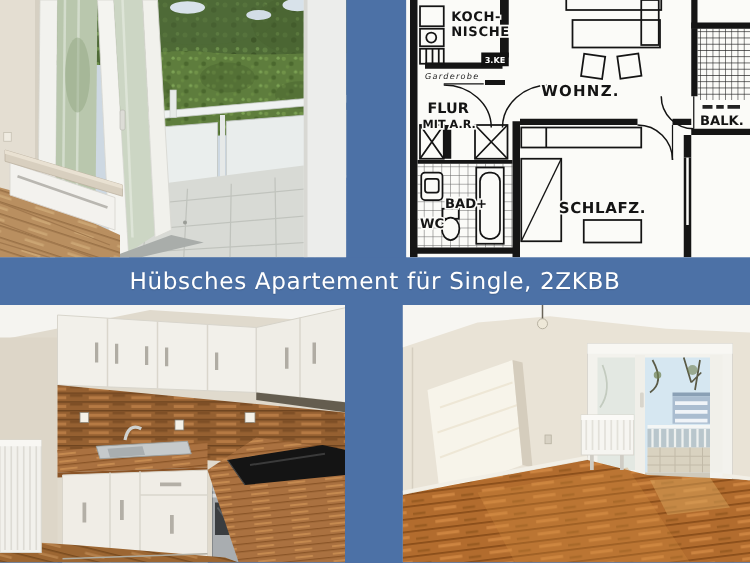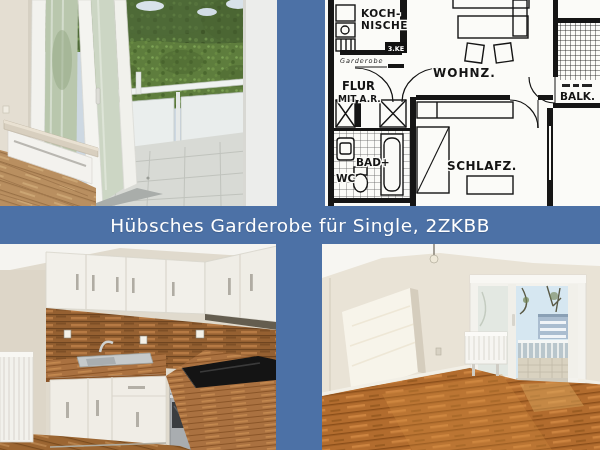--- a/index.html
+++ b/index.html
@@ -204,21 +204,21 @@
     <text class="fp-label" x="108" y="77" font-size="12" letter-spacing="1">WOHNZ.</text>
     <text class="fp-label" x="122" y="170" font-size="12" letter-spacing=".5">SCHLAFZ.</text>
     <text class="fp-label" x="31" y="166" font-size="10.5">BAD+</text>
     <text class="fp-label" x="11" y="182" font-size="10.5">WC</text>
     <text class="fp-label" x="235" y="100" font-size="10.5">BALK.</text>
   </g>
 </svg>
 </div>
 
 <div id="banner">
-  <span>Hübsches Garderobe für Single, 2ZKBB</span>
+  <span>Hübsches Apartement für Single, 2ZKBB</span>
 </div>
 
 <div class="quad" id="bl">
 <svg viewBox="0 0 276 206" width="276" height="206">
   <defs>
     <pattern id="k-bs" width="34" height="7" patternUnits="userSpaceOnUse">
       <rect width="34" height="7" fill="#956031"></rect>
       <rect width="34" height="1.2" fill="#6f4520"></rect>
       <rect x="3" y="3" width="16" height="2.4" fill="#b67a44"></rect>
       <rect x="22" y="1.5" width="10" height="2" fill="#7e4f26"></rect>

